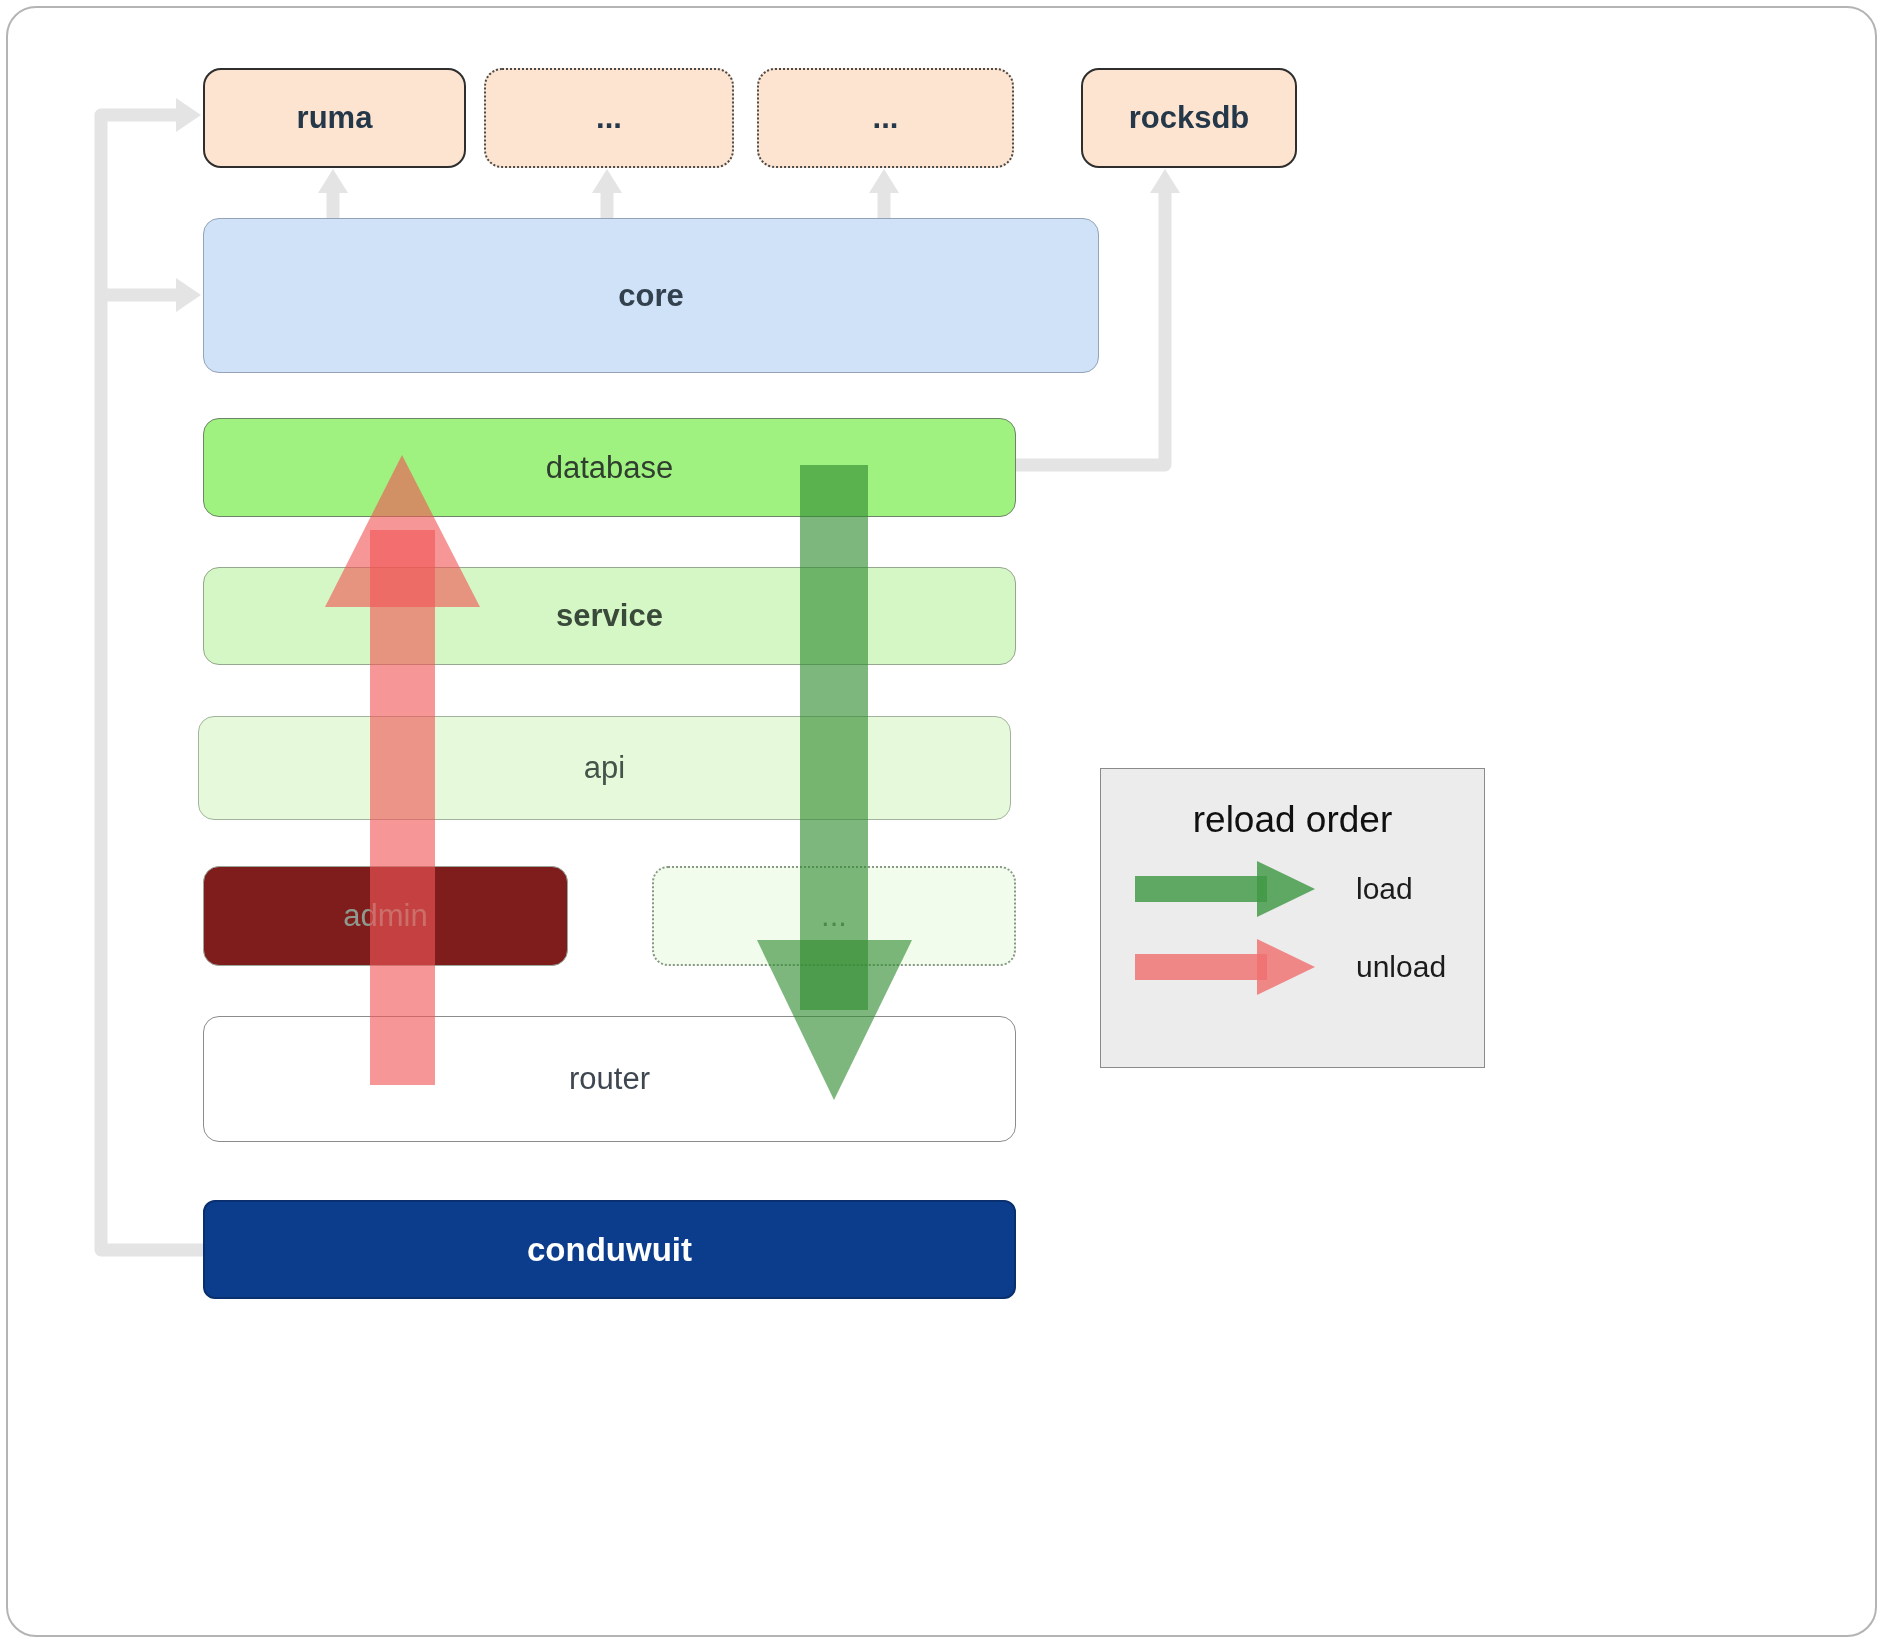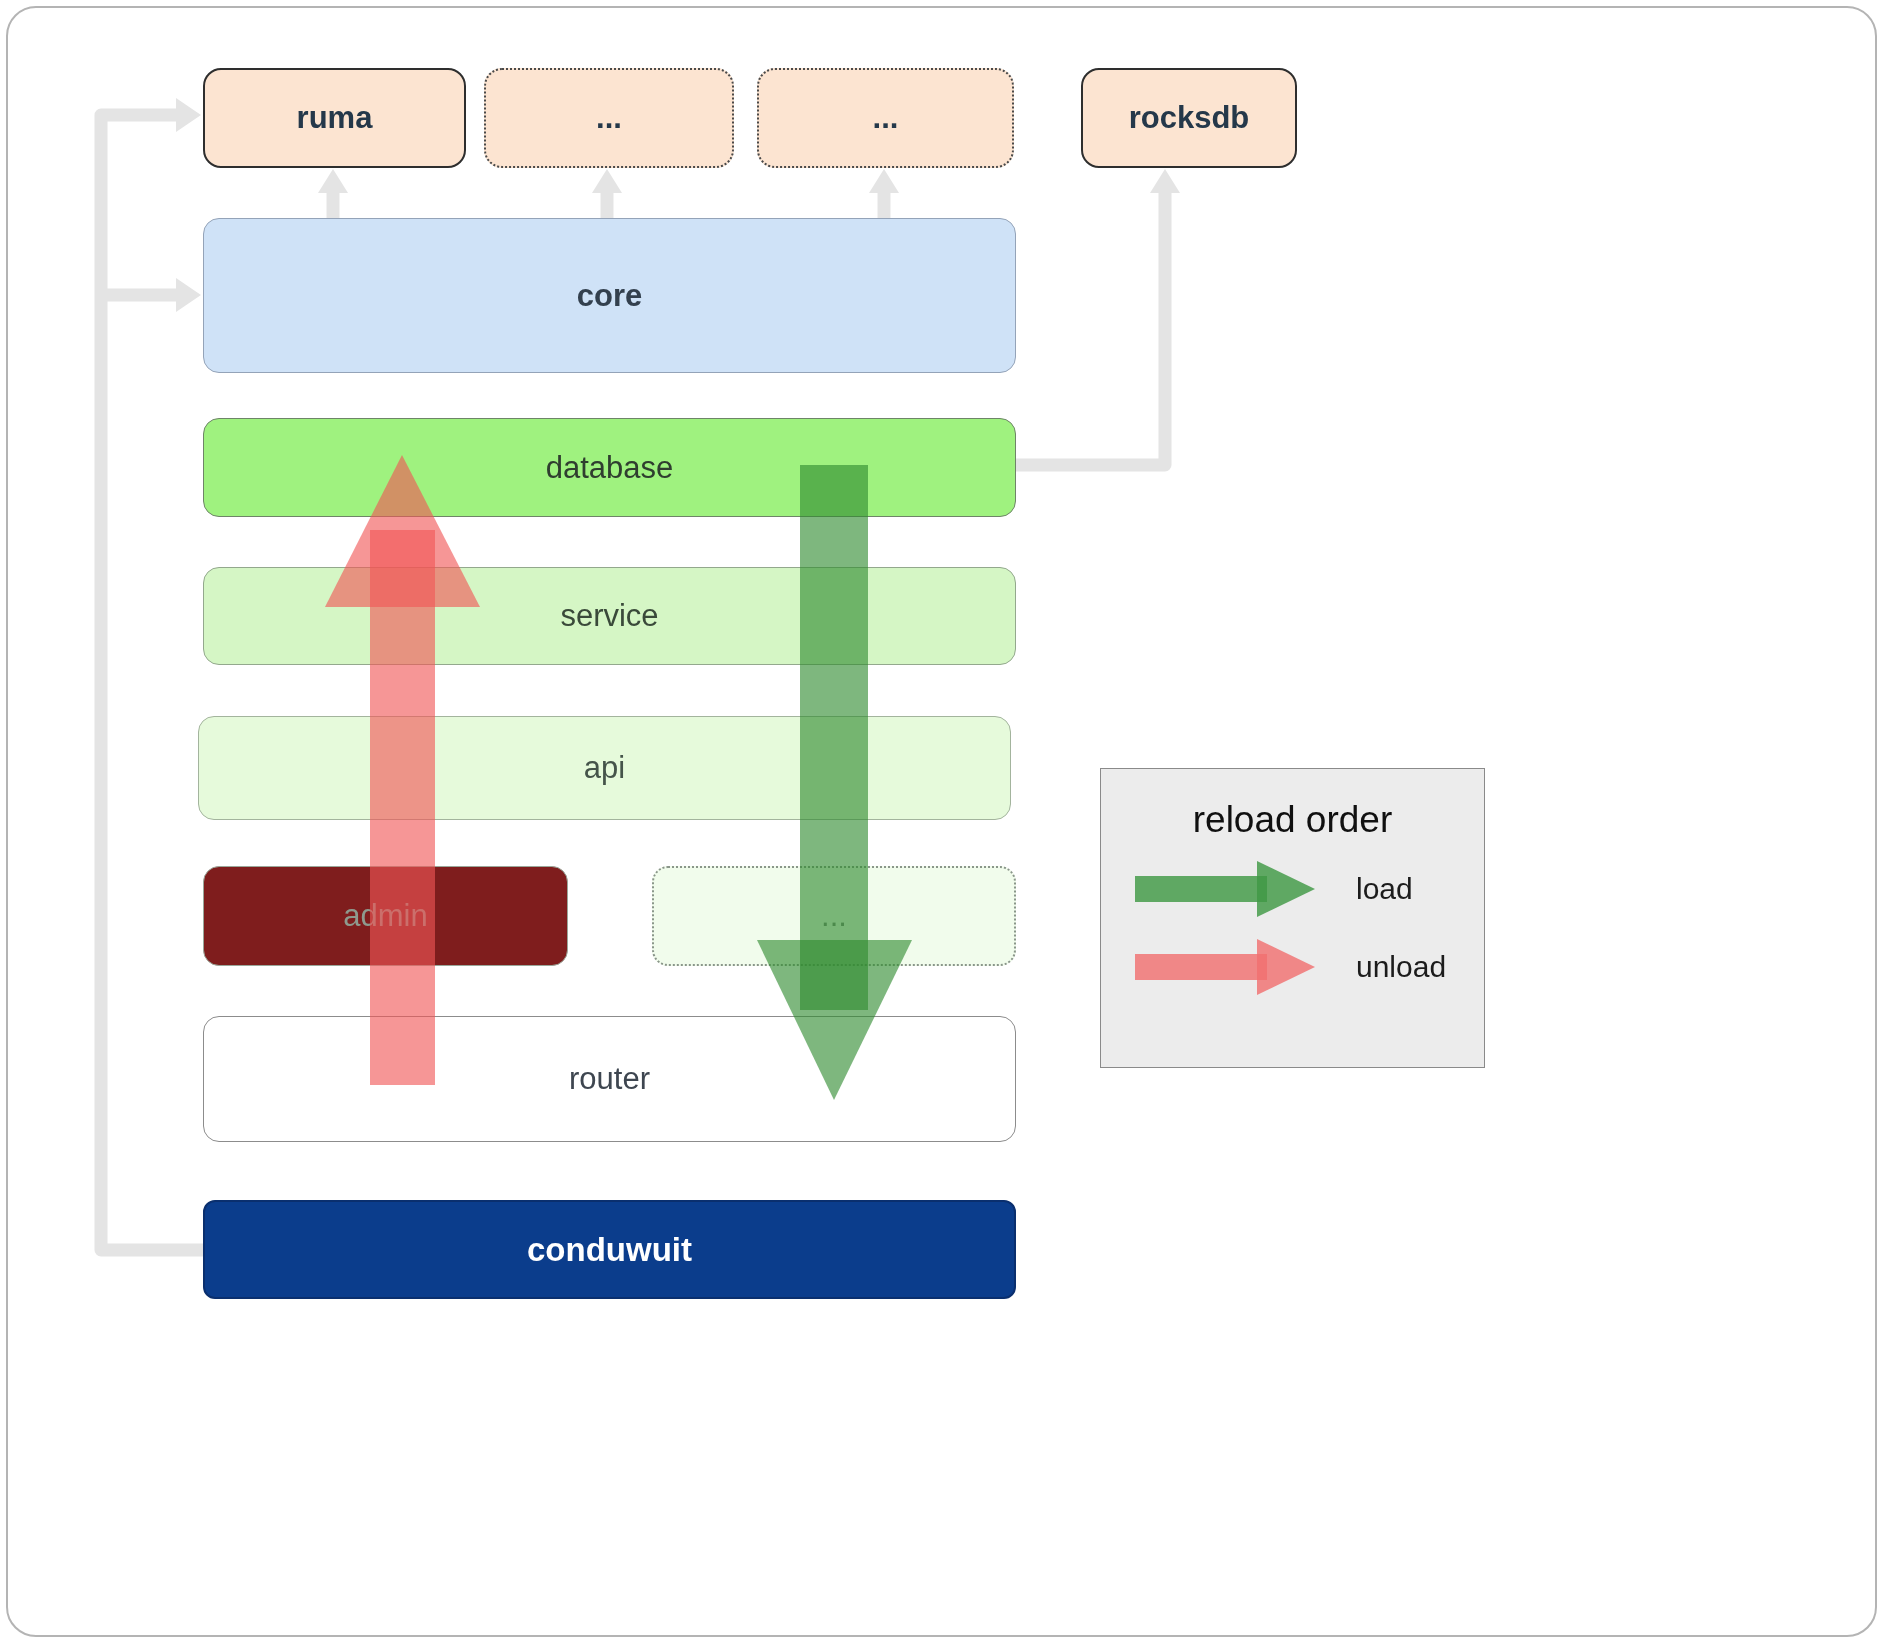--- a/index.html
+++ b/index.html
@@ -28,23 +28,23 @@
     border-radius:18px;
     border:2px solid #2e2e2e;
     font-weight:600;
     color:#25384a;
   }
   .dotted{border:2px dotted #4a4a4a;}
   .n-ruma{left:203px;width:263px;text-align:right;}
   .n-ext1{left:484px;width:250px;}
   .n-ext2{left:757px;width:257px;}
   .n-rocksdb{left:1081px;width:216px;}
-  .n-core{left:203px;top:218px;width:813px;height:155px;border:1px solid #94a3b8;font-weight:600;color:#33404e;}
+  .n-core{left:203px;top:218px;width:896px;height:155px;border:1px solid #94a3b8;font-weight:600;color:#33404e;}
   .n-database{left:203px;top:418px;width:813px;height:99px;border:1px solid #6e8468;color:#2f3e2f;font-weight:500;}
-  .n-service{left:203px;top:567px;width:813px;height:98px;border:1px solid #93a88d;color:#3a4a3a;font-weight:400;}
+  .n-service{left:203px;top:567px;width:813px;height:98px;border:1px solid #93a88d;color:#3a4a3a;font-weight:700;}
   .n-api{left:198px;top:716px;width:813px;height:104px;border:1px solid #a3b49d;color:#45544a;font-weight:500;}
   .n-admin{left:203px;top:866px;width:365px;height:100px;border:1px solid #9aa79a;color:#8e9a8e;font-weight:500;}
   .n-more{left:652px;top:866px;width:364px;height:100px;border:2px dotted #8a968a;color:#7d8a7d;font-weight:500;}
   .n-router{left:203px;top:1016px;width:813px;height:126px;border:1px solid #8c8c8c;color:#3e4650;font-weight:500;background:#ffffff;}
   .n-conduwuit{left:203px;top:1200px;width:813px;height:99px;border:2px solid #0a2f6e;border-radius:12px;color:#ffffff;font-weight:700;font-size:33px;}
   .arrows{
     position:absolute;left:0;top:0;width:1883px;height:1643px;
     pointer-events:none;
   }
   .legend{

